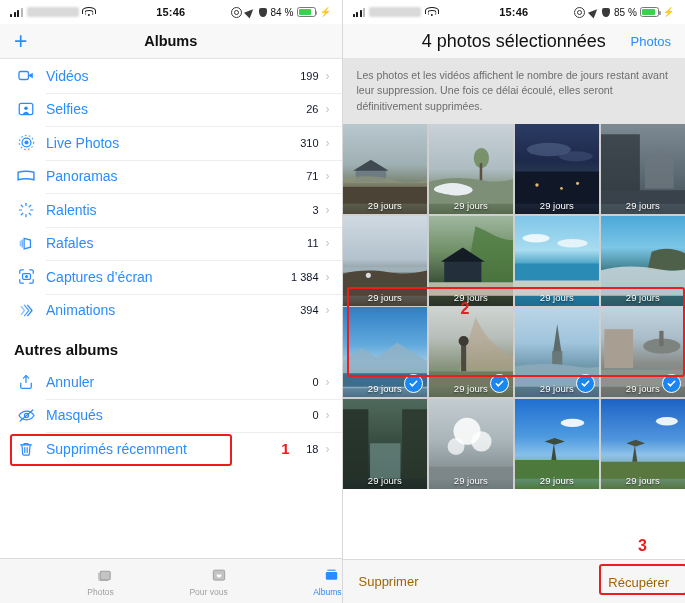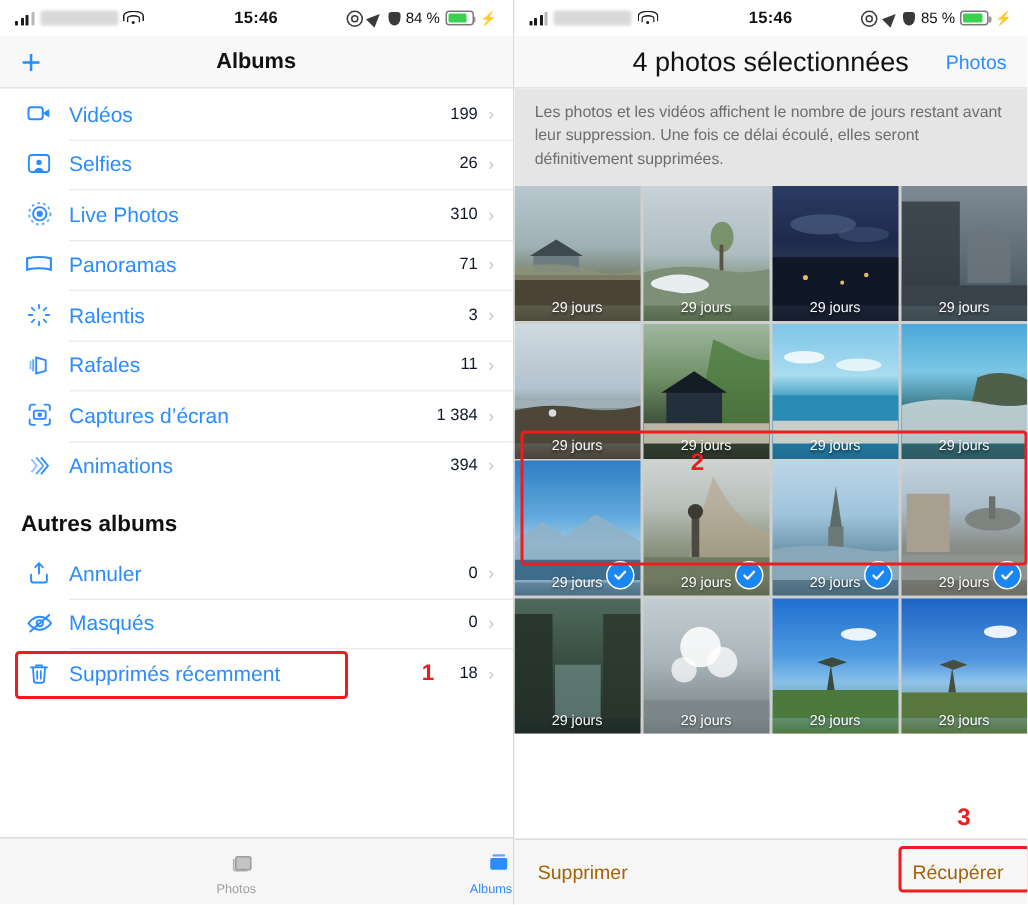--- a/index.html
+++ b/index.html
@@ -268,20 +268,29 @@
     <div class="tabbar">
       <div class="tab">
         <div class="ti">
           <svg viewBox="0 0 24 24" width="19" height="17" fill="none" stroke="#a0a0a0" stroke-width="1.6">
               <rect x="6" y="6" width="14" height="12" rx="1.6" fill="#c4c4c4" stroke="#a0a0a0"></rect>
               <path d="M4 8v9a2 2 0 002 2h11" opacity=".8"></path>
             </svg>
         </div>
         <div class="tl">Photos</div>
       </div>
+      <div class="tab">
+        <div class="ti">
+          <svg viewBox="0 0 24 24" width="18" height="17">
+              <rect x="4" y="4.5" width="16" height="14" rx="1.6" fill="#c4c4c4" stroke="#a0a0a0" stroke-width="1.4"></rect>
+              <path d="M12 11.2c-1.6-1.9-4.2-.6-3.1 1.5.6 1.2 3.1 2.6 3.1 2.6s2.5-1.4 3.1-2.6c1.1-2.1-1.5-3.4-3.1-1.5z" fill="#fff"></path>
+            </svg>
+        </div>
+        <div class="tl">Pour vous</div>
+      </div>
       <div class="tab active">
         <div class="ti">
           <svg viewBox="0 0 24 24" width="19" height="17">
               <rect x="6" y="3.5" width="12" height="2.2" rx="1" fill="#2b8cff" opacity=".75"></rect>
               <rect x="4" y="7" width="16" height="11" rx="1.8" fill="#2b8cff"></rect>
             </svg>
         </div>
         <div class="tl">Albums</div>
       </div>
     </div>

